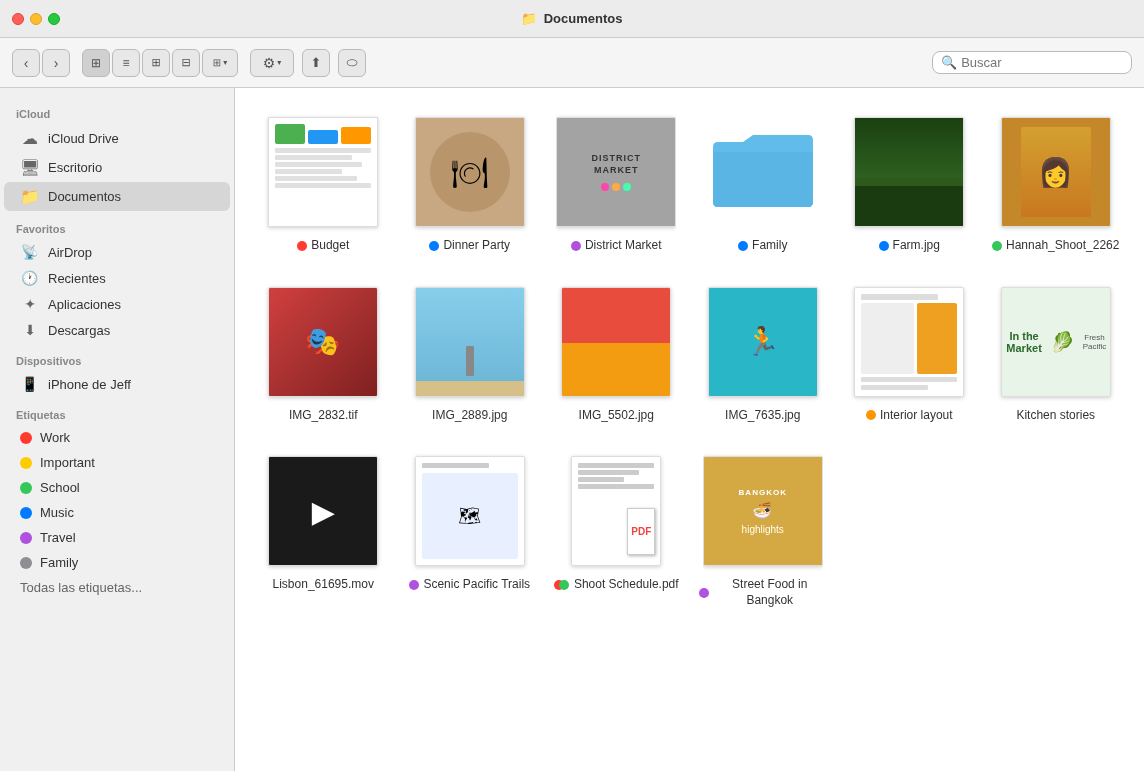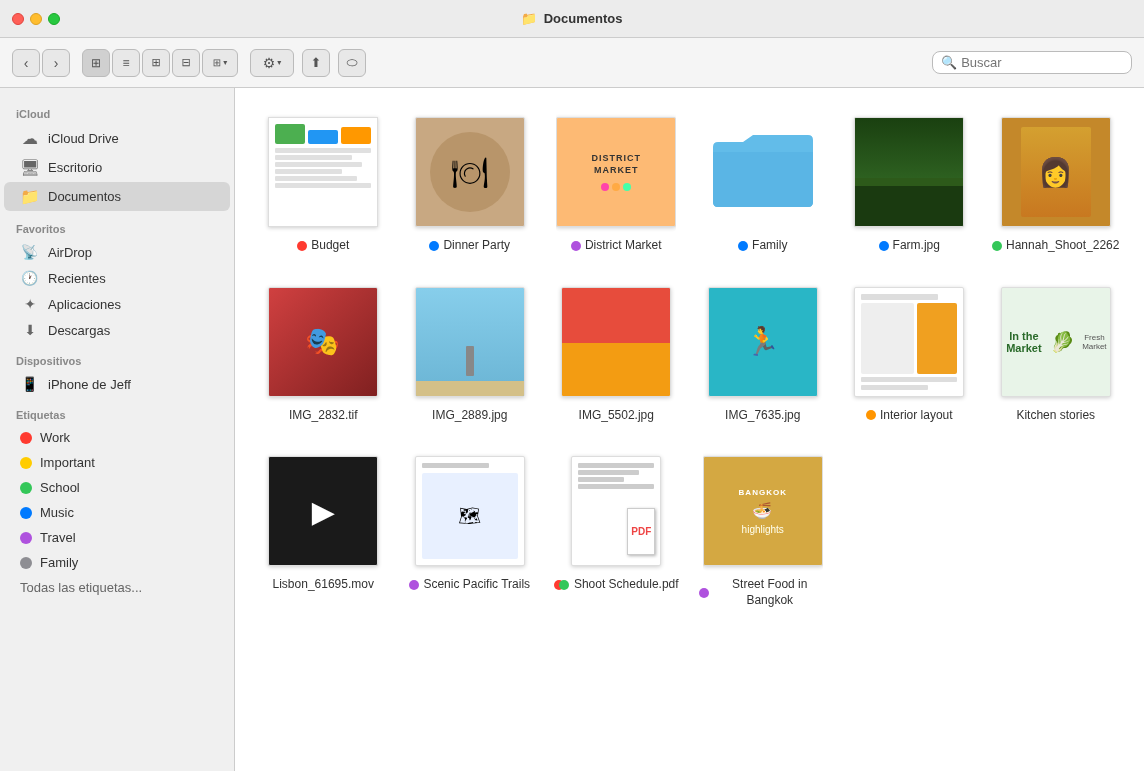--- a/index.html
+++ b/index.html
@@ -243,21 +243,21 @@
       width: 110px;
       height: 110px;
       background: #c8a882;
       border: 1px solid #ddd;
       box-shadow: 0 1px 4px rgba(0,0,0,0.2);
       border-radius: 2px;
     }
     .shape-district {
       width: 128px;
       height: 110px;
-      background: #fdba74;
+      background: #a3a3a3;
       border: 1px solid #ddd;
       box-shadow: 0 1px 4px rgba(0,0,0,0.2);
       display: flex;
       flex-direction: column;
       align-items: center;
       justify-content: center;
       border-radius: 2px;
     }
     .shape-example {
       width: 110px;
@@ -638,21 +638,21 @@
           <div class="file-name-dot" style="background:#ff9500;"></div>
           <span class="file-name-text">Interior layout</span>
         </div>
       </div>
 
       <div class="file-item">
         <div class="file-thumb">
           <div class="shape-kitchen" style="display:flex;flex-direction:row;align-items:center;justify-content:center;gap:4px;">
             <div style="font-size:11px;font-weight:700;color:#2a6a2a;text-align:center;">In the Market</div>
             <div style="font-size:20px;">🥬</div>
-            <div style="font-size:8px;color:#555;text-align:center;">Fresh Market</div>
+            <div style="font-size:8px;color:#555;text-align:center;">Fresh Pacific</div>
           </div>
         </div>
         <div class="file-name-row">
           <span class="file-name-text">Kitchen stories</span>
         </div>
       </div>
 
       <div class="file-item">
         <div class="file-thumb">
           <div class="shape-lisbon">

